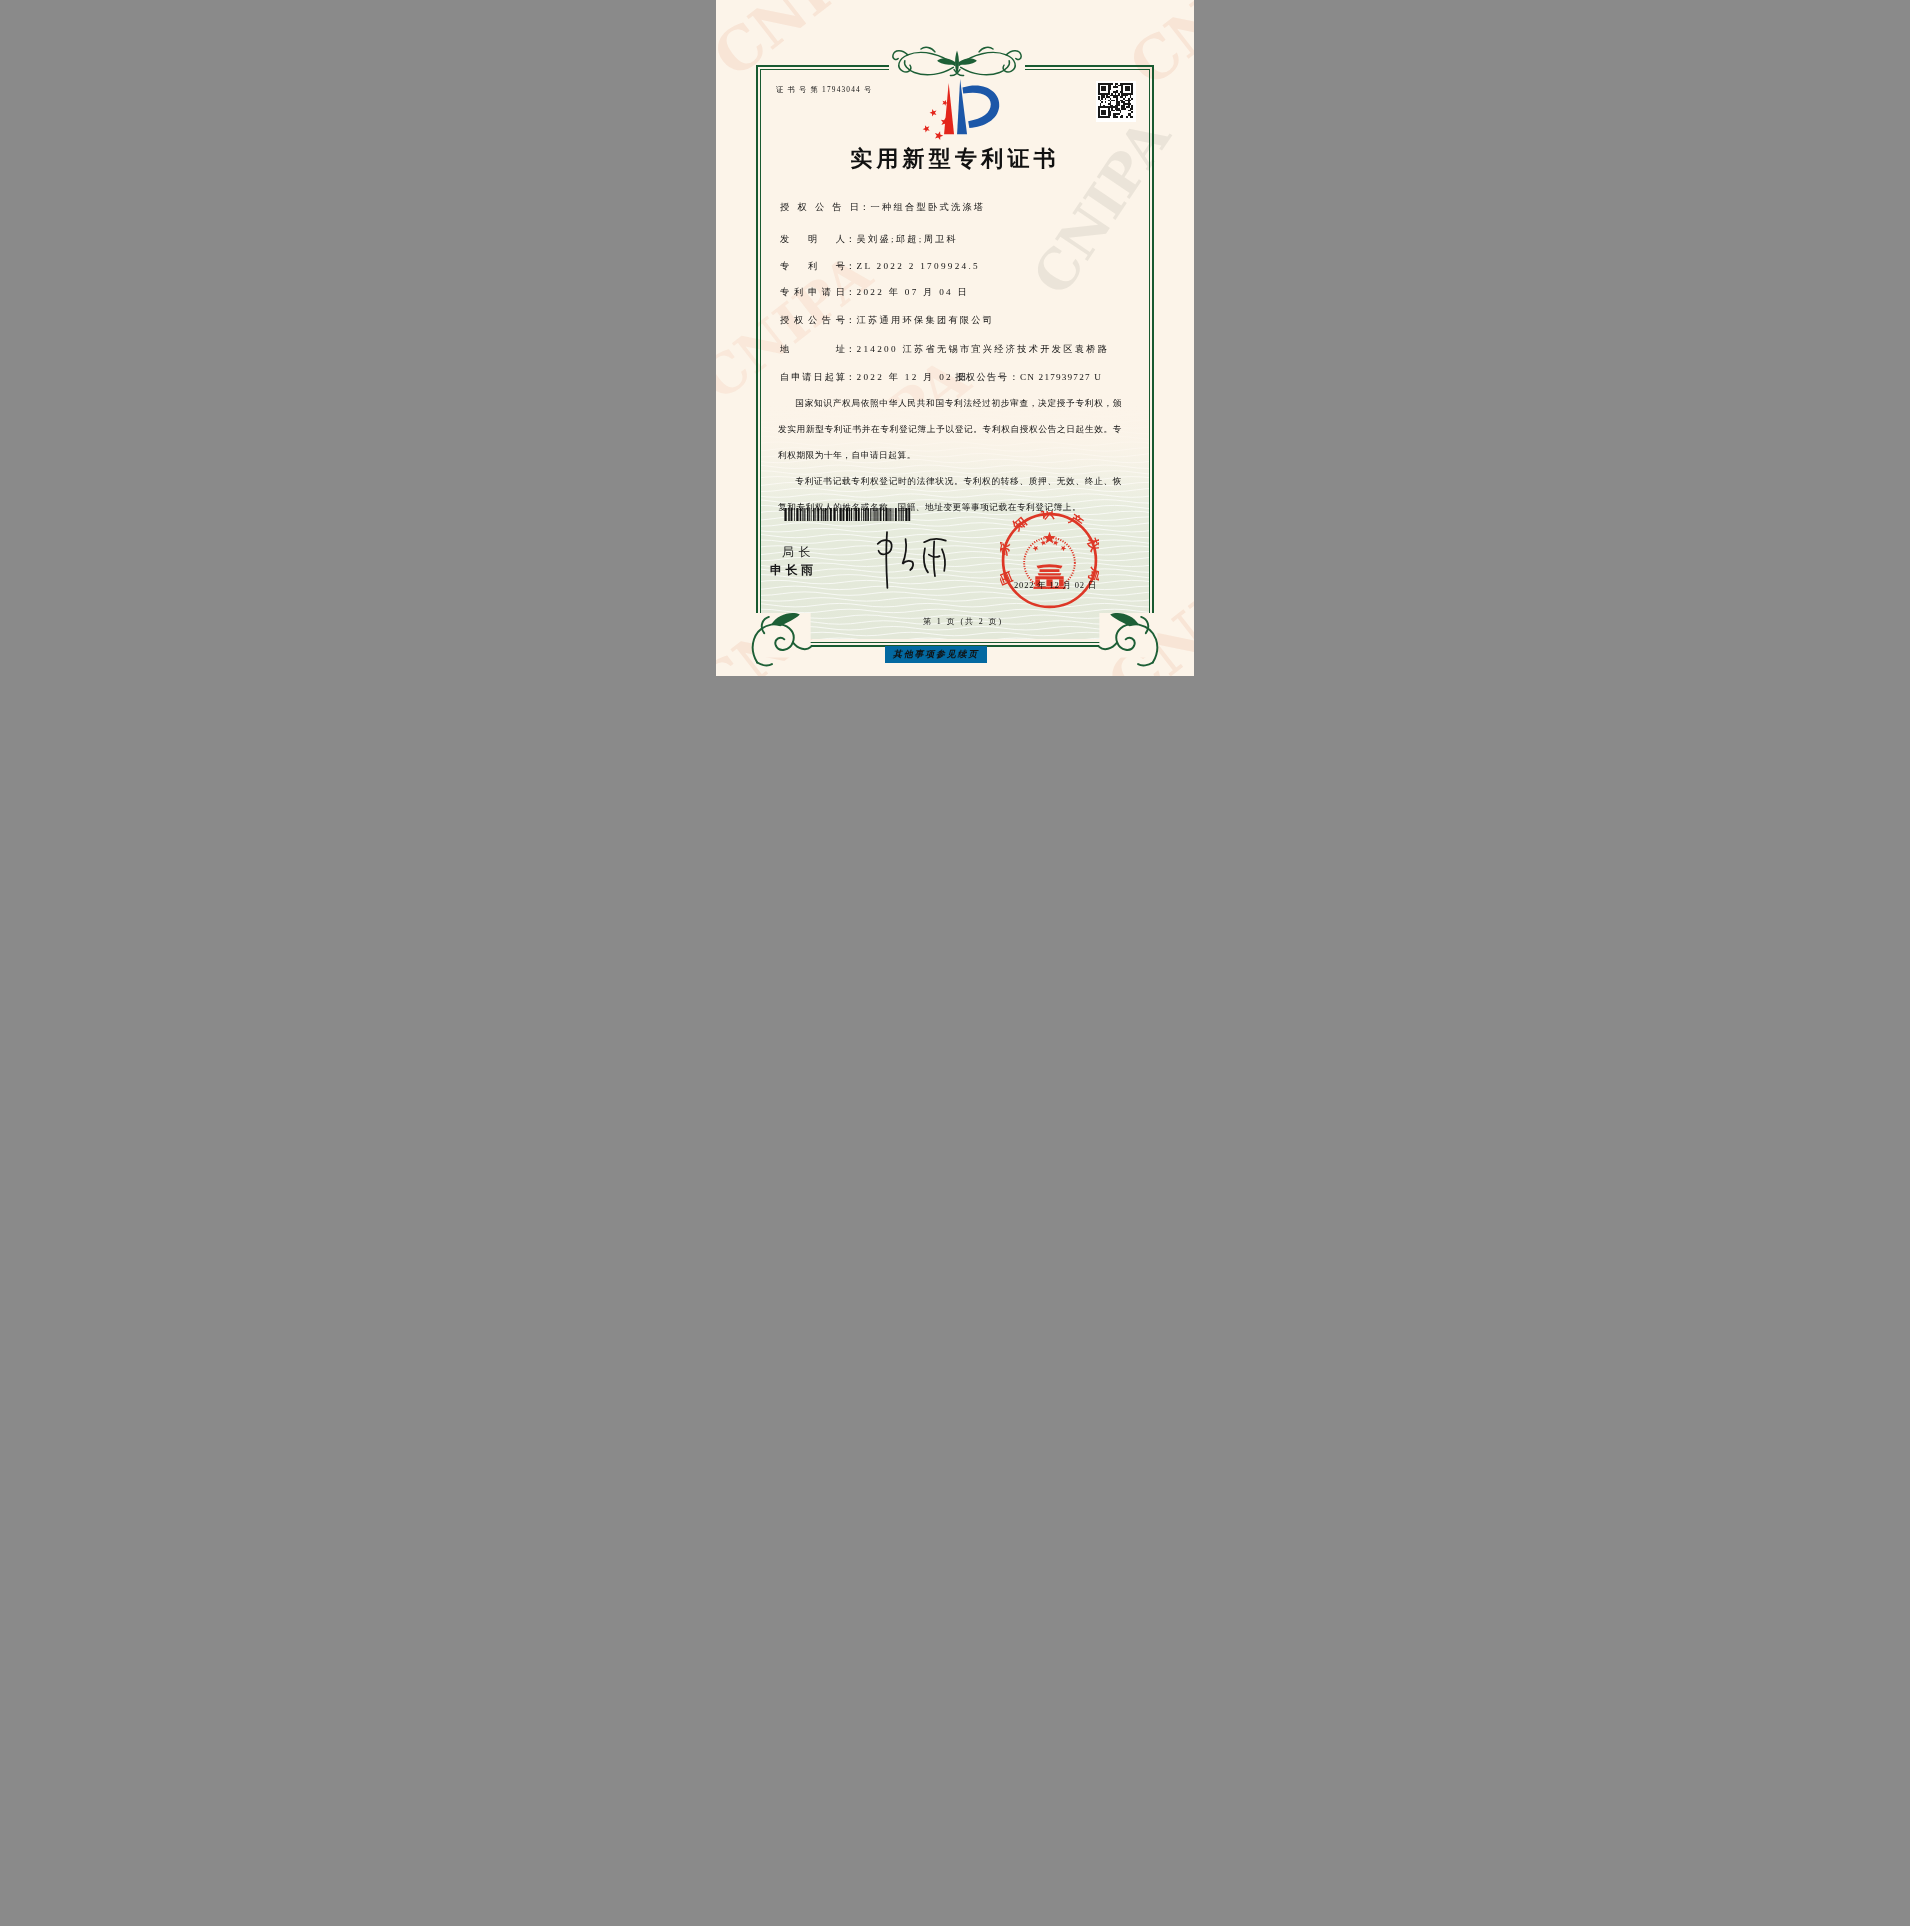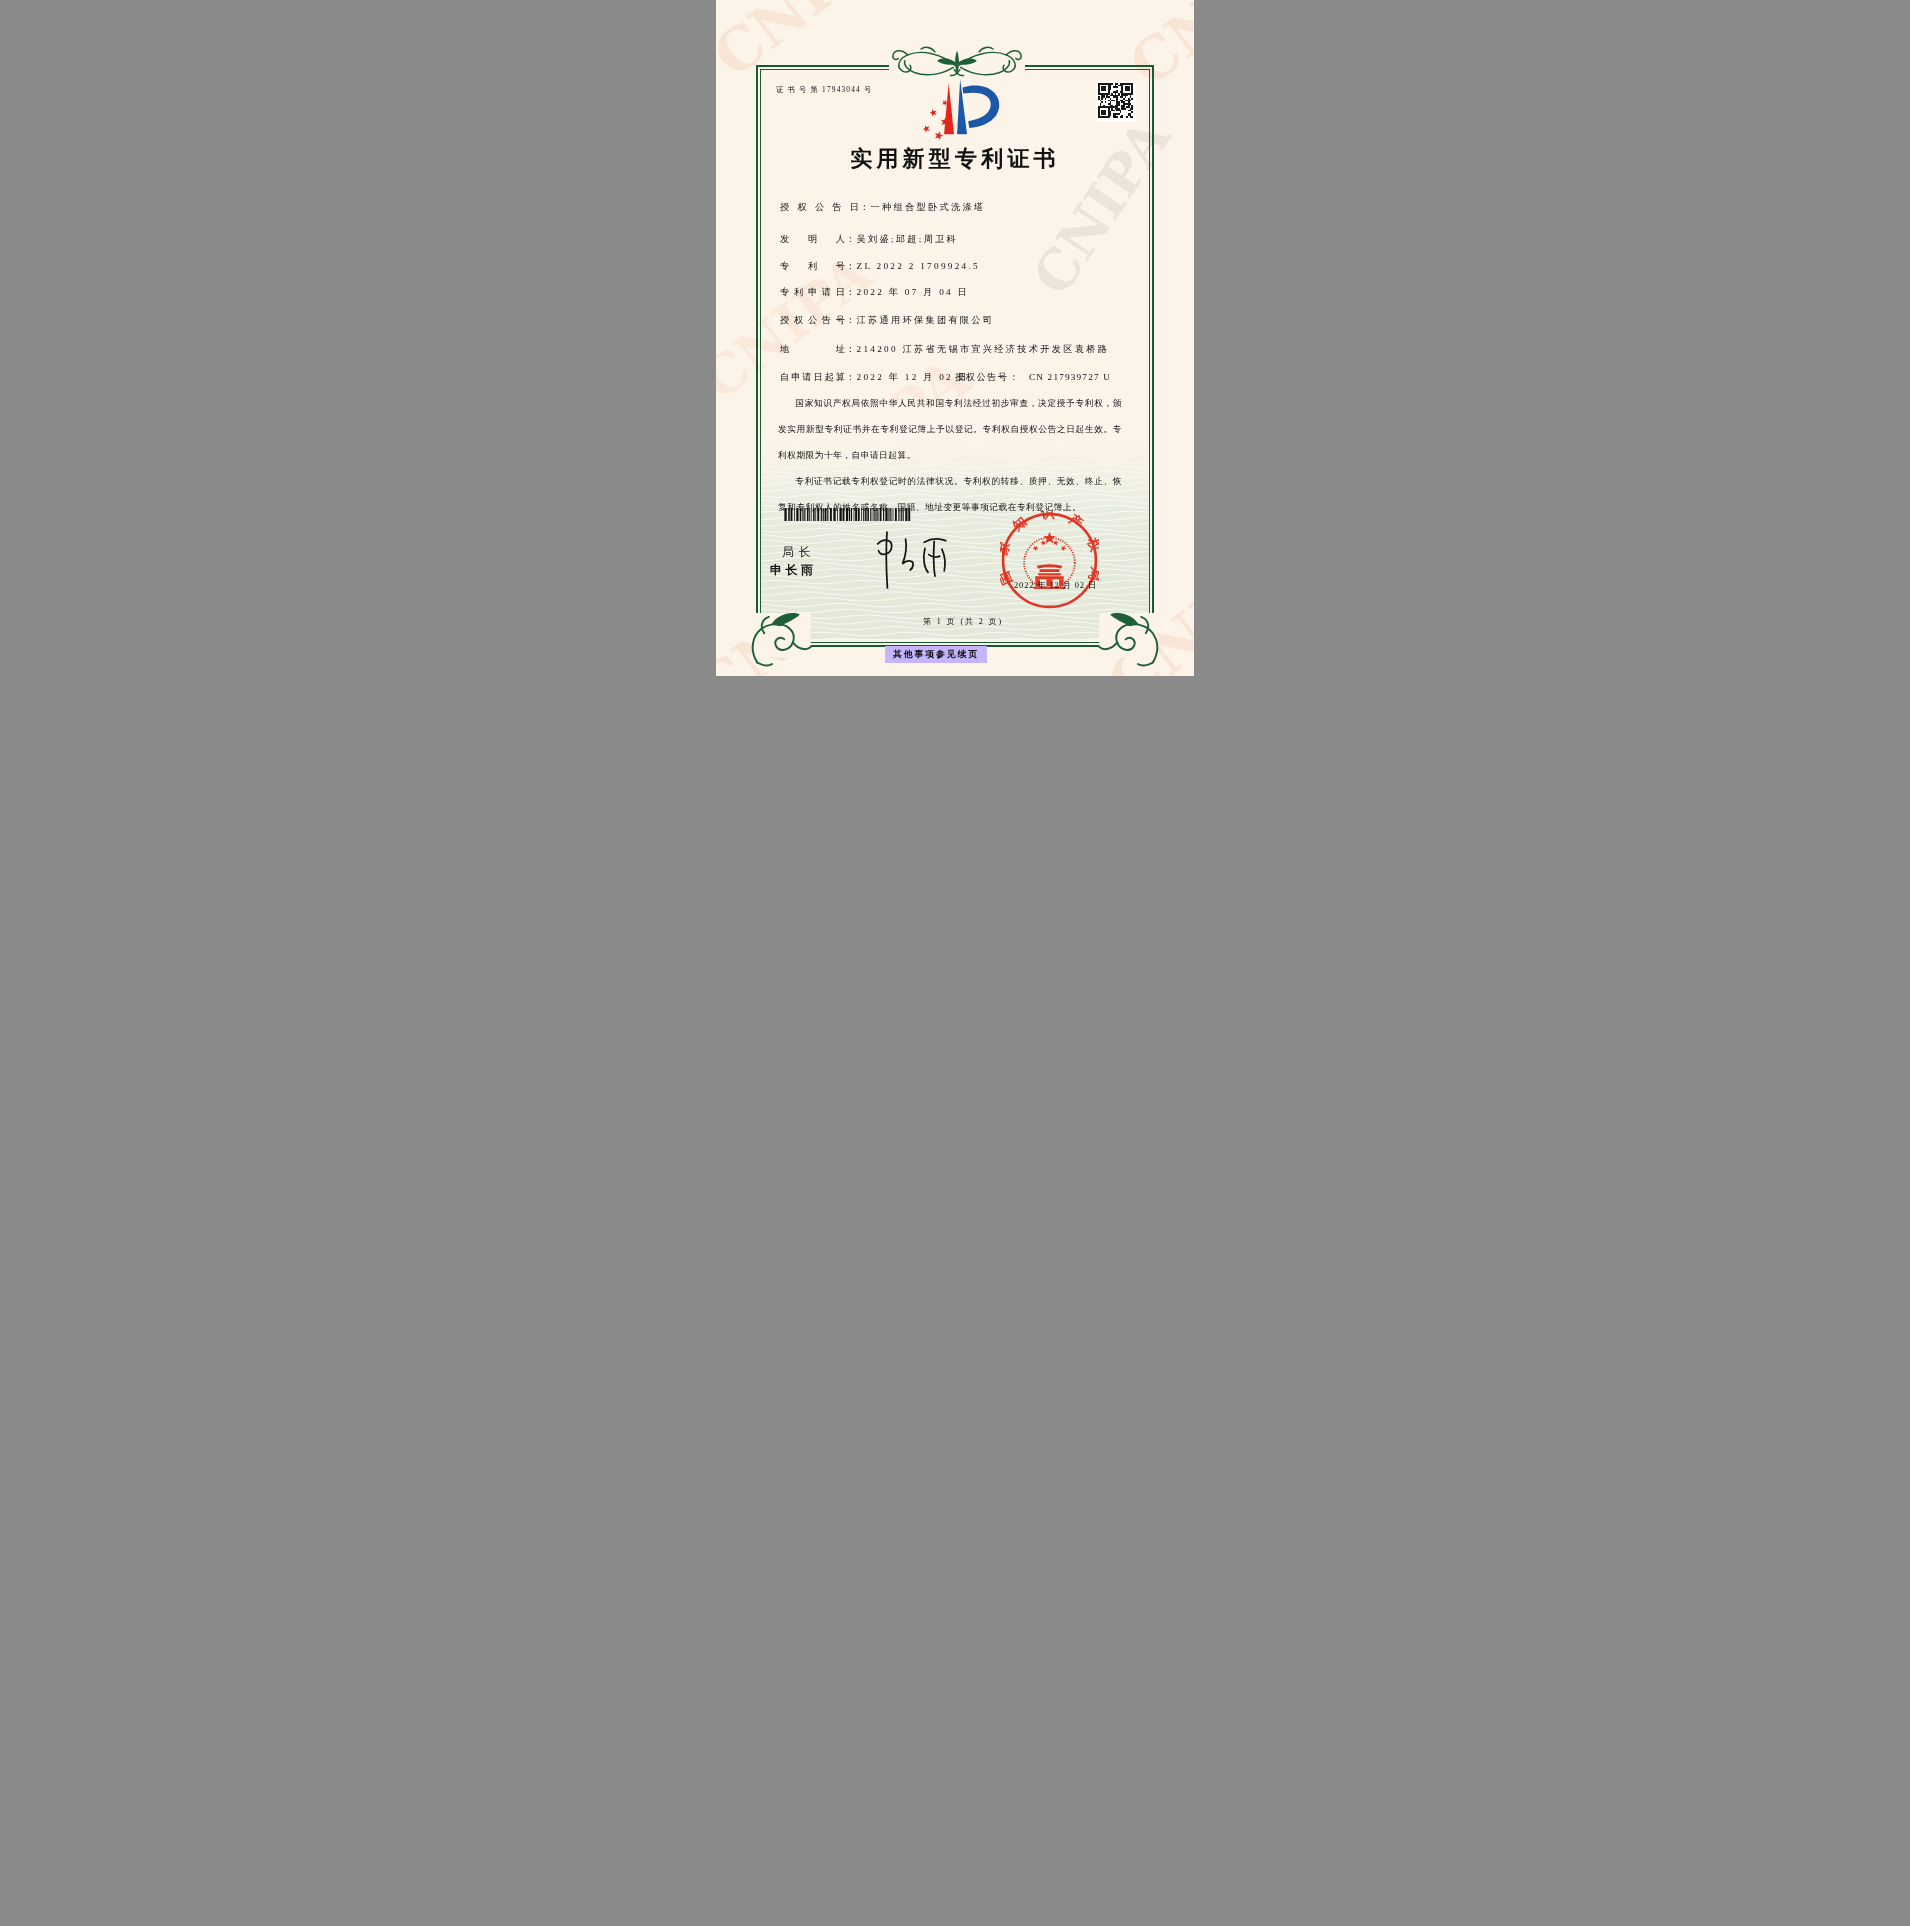--- a/index.html
+++ b/index.html
@@ -32,22 +32,22 @@
   .paras{position:absolute;left:62px;top:390px;width:344px;z-index:5;}
   .paras p{margin:0;font-size:8.7px;line-height:26px;text-align:justify;text-indent:17.3px;letter-spacing:0.5px;}
   .barcode{left:68px;top:508px;z-index:5;}
   .signer{font-family:"Liberation Sans","DejaVu Sans",sans-serif;font-size:12px;color:#1a1a1a;}
   .signer.t{left:66px;top:544px;letter-spacing:4.6px;}
   .signer.n{left:54px;top:562px;letter-spacing:3.5px;font-weight:bold;}
   .sig{position:absolute;left:154px;top:529px;z-index:5;}
   .sealwrap{position:absolute;left:284px;top:511px;width:99px;height:99px;z-index:6;}
   .sealdate{left:297px;top:580px;width:85px;text-align:center;font-size:8.5px;letter-spacing:0.8px;color:#0d0d0d;z-index:7;}
   .pageno{left:0;width:100%;top:616px;text-align:center;font-size:8px;letter-spacing:1.9px;z-index:5;padding-left:8px;}
-  .contbox{position:absolute;left:169px;top:646px;width:102px;height:17px;background:#c4b5fd;z-index:5;
-           text-align:center;font-size:8.9px;font-weight:bold;letter-spacing:1.9px;line-height:17px;}
+  .contbox{position:absolute;left:169px;top:646px;width:102px;height:17px;background:#0369a1;z-index:5;
+           text-align:center;font-size:8.9px;font-weight:bold;letter-spacing:1.9px;line-height:17px;font-style:italic;}
   .logo{position:absolute;left:195px;top:76px;z-index:5;}
   .qr{position:absolute;left:380px;top:81px;z-index:5;background:#ffffff;padding:2.3px;}
   .orn{position:absolute;left:173px;top:45px;z-index:4;}
   .corner{position:absolute;z-index:4;}
 </style>
 </head>
 <body>
 
 <div class="page">
 
@@ -429,21 +429,21 @@
     <span class="flabel">专利申请日</span><span class="fcolon">：</span><span class="fvalue">2022 年 07 月 04 日</span>
   </div>
   <div class="abs frow" style="top:314px;">
     <span class="flabel">授权公告号</span><span class="fcolon">：</span><span class="fvalue">江苏通用环保集团有限公司</span>
   </div>
   <div class="abs frow" style="top:343px;">
     <span class="flabel">地址</span><span class="fcolon">：</span><span class="fvalue">214200 江苏省无锡市宜兴经济技术开发区袁桥路</span>
   </div>
   <div class="abs frow" style="top:371px;width:369px;">
     <span class="flabel">自申请日起算</span><span class="fcolon">：</span><span class="fvalue">2022 年 12 月 02 日</span>
-    <span class="fgroup2"><span style="letter-spacing:1.5px;">授权公告号</span><span class="fcolon">：</span><span class="fvalue" style="letter-spacing:1.2px;margin-left:9px;">CN 217939727 U</span></span>
+    <span class="fgroup2"><span style="letter-spacing:1.5px;">授权公告号</span><span class="fcolon">：</span><span class="fvalue" style="letter-spacing:1.2px;">CN 217939727 U</span></span>
   </div>
 
   <div class="paras">
     <p>国家知识产权局依照中华人民共和国专利法经过初步审查，决定授予专利权，颁发实用新型专利证书并在专利登记簿上予以登记。专利权自授权公告之日起生效。专利权期限为十年，自申请日起算。</p>
     <p>专利证书记载专利权登记时的法律状况。专利权的转移、质押、无效、终止、恢复和专利权人的姓名或名称、国籍、地址变更等事项记载在专利登记簿上。</p>
   </div>
 
   <div class="abs barcode">
     <svg id="barsvg" width="127" height="13" viewBox="0 0 330 34">
         <rect x="0" y="0" width="6" height="34" fill="#101010"></rect>

